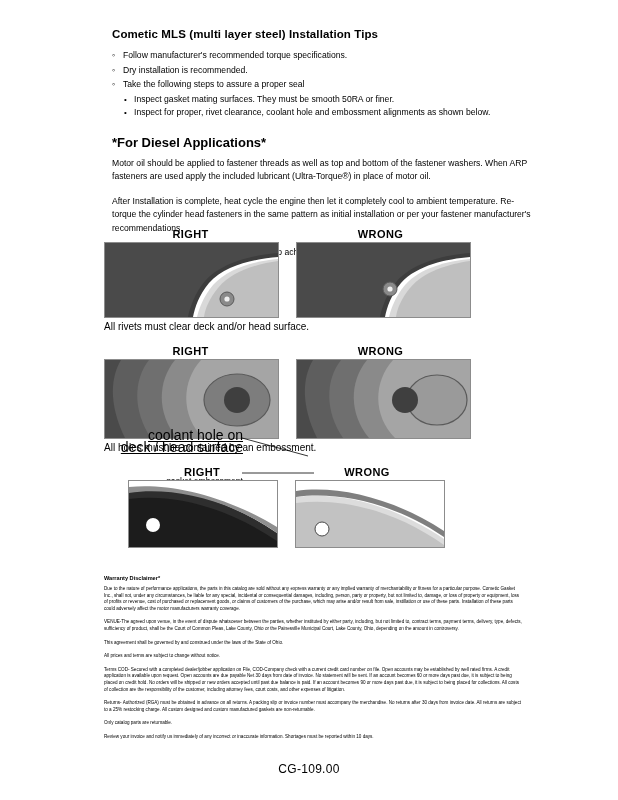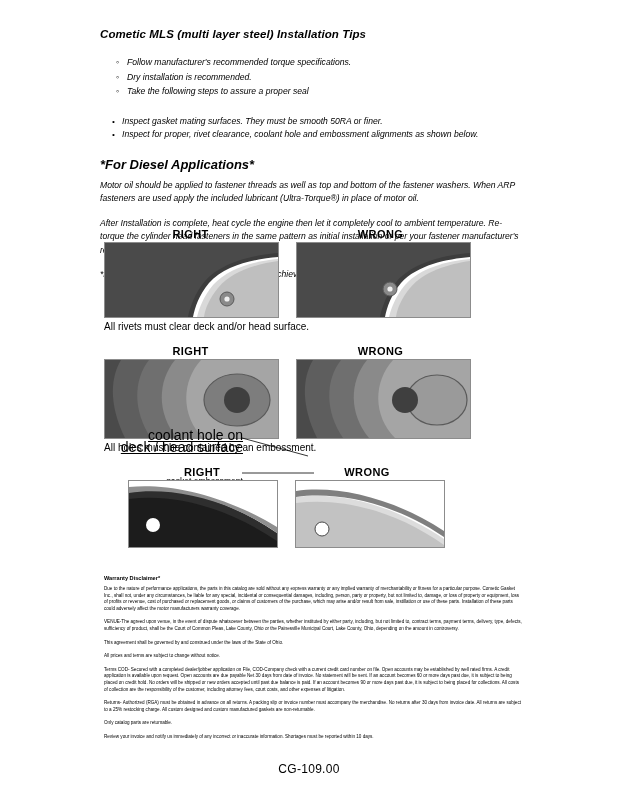--- a/index.html
+++ b/index.html
@@ -16,34 +16,33 @@
     overflow: hidden;
   }
   .page {
     position: relative;
     width: 618px;
     height: 800px;
     padding: 0;
   }
   .content {
     position: absolute;
-    left: 100px;
+    left: 112px;
     top: 28px;
     width: 420px;
-    font-style: italic;
   }
   h1.title {
     font-size: 11.5px;
     font-weight: bold;
     margin: 0 0 9px 0;
     letter-spacing: 0.1px;
   }
   ul.bullets {
     list-style: none;
-    margin: 16px;
+    margin: 0;
     padding: 0;
   }
   ul.bullets > li {
     font-size: 8.6px;
     line-height: 13.5px;
     padding-left: 11px;
     position: relative;
     margin-bottom: 1px;
   }
   ul.bullets > li:before {

